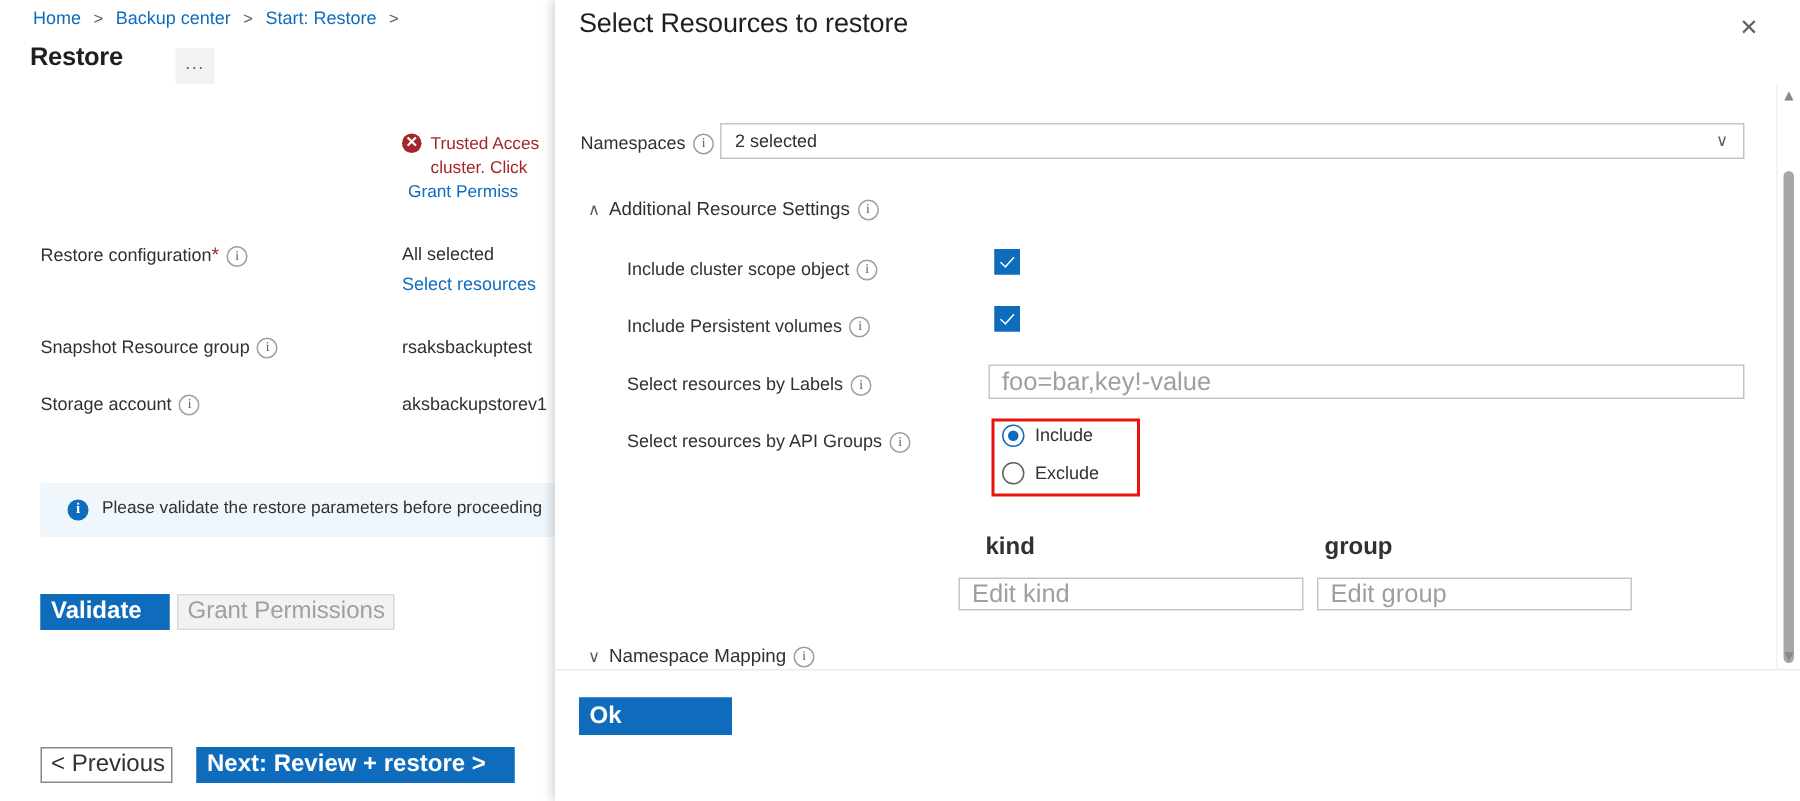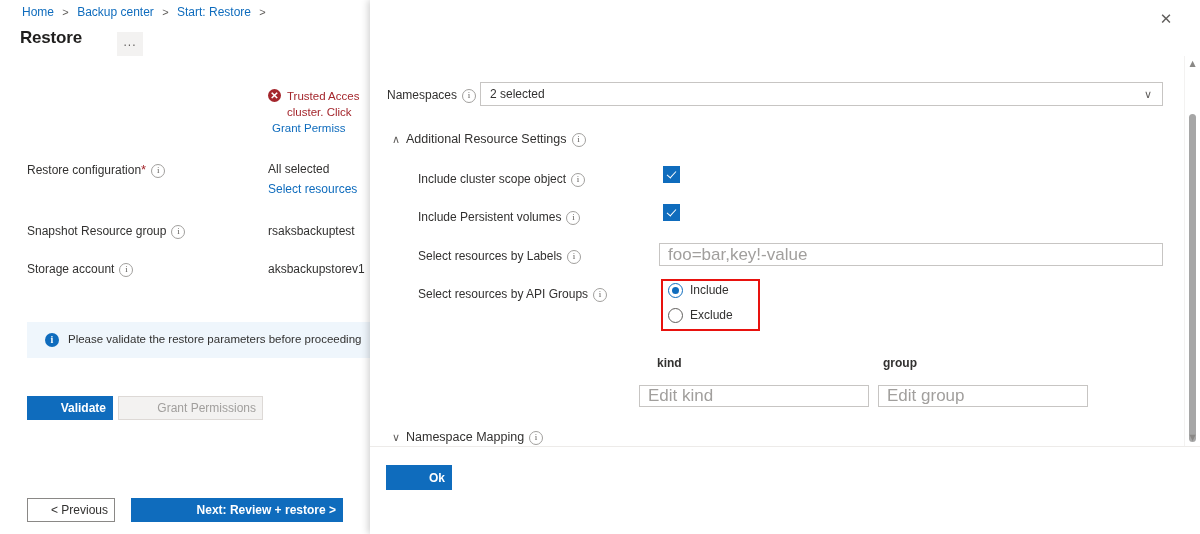--- a/index.html
+++ b/index.html
@@ -136,25 +136,25 @@
     position: absolute;
     left: 41px; top: 11px;
     font-size: 11.5px;
     color: #323130;
     white-space: nowrap;
   }
 
   
   .btn {
     font-family: "Liberation Sans", sans-serif;
-    font-size: 12px;
+    font-size: 16px;
     border: 1px solid transparent;
     cursor: pointer;
     box-sizing: border-box;
-    text-align: right;
+    text-align: left;
     white-space: nowrap;
   }
   .btn-primary { background: #0f6cbd; color: #ffffff; font-weight: bold; border-color: #0f6cbd; }
   .btn-disabled { background: #f3f2f1; color: #a19f9d; border-color: #ddd9d6; }
   .btn-secondary { background: #ffffff; color: #323130; border-color: #8a8886; }
 
   #validate-btn { position: absolute; left: 27px; top: 396px; width: 86px; height: 24px; }
   #grant-btn { position: absolute; left: 118px; top: 396px; width: 145px; height: 24px; }
   #prev-btn { position: absolute; left: 27px; top: 498px; width: 88px; height: 24px; }
   #next-btn { position: absolute; left: 131px; top: 498px; width: 212px; height: 24px; }
@@ -304,36 +304,36 @@
     position: absolute;
     left: 22px; top: 0;
     font-size: 12px;
     color: #323130;
     line-height: 15px;
     white-space: nowrap;
   }
 
   .col-head {
     position: absolute;
-    font-size: 12px;
+    font-size: 16px;
     font-weight: bold;
     color: #323130;
   }
 
   
   #panel-divider {
     position: absolute;
     left: 0; top: 446px;
     width: 830px; height: 1px;
     background: #edebe9;
   }
   #ok-btn {
     position: absolute;
     left: 16px; top: 465px;
-    width: 66px; height: 25px;
+    width: 102px; height: 25px;
   }
 
   
   #scrollbar {
     position: absolute;
     right: 0; top: 56px;
     width: 16px; height: 390px;
     background: #ffffff;
     border-left: 1px solid #f3f2f1;
     box-sizing: border-box;
@@ -405,20 +405,21 @@
 
   <button class="btn btn-primary" id="validate-btn">Validate</button>
   <button class="btn btn-disabled" id="grant-btn">Grant Permissions</button>
 
   <button class="btn btn-secondary" id="prev-btn">&lt; Previous</button>
   <button class="btn btn-primary" id="next-btn">Next: Review + restore &gt;</button>
 </div>
 
 <div id="panel">
 
+  <div id="panel-title">Select Resources to restore</div>
   <div id="panel-close">✕</div>
 
   <div id="panel-scroll">
     <div id="panel-scroll-inner">
 
       <div class="p-label" style="left:17px; top:32px;">
         <span>Namespaces</span><i class="info-i">i</i>
       </div>
       <div class="select-box" style="left:110px; top:26px; width:683px; height:24px;">
         <span class="sel-text">2 selected</span>

